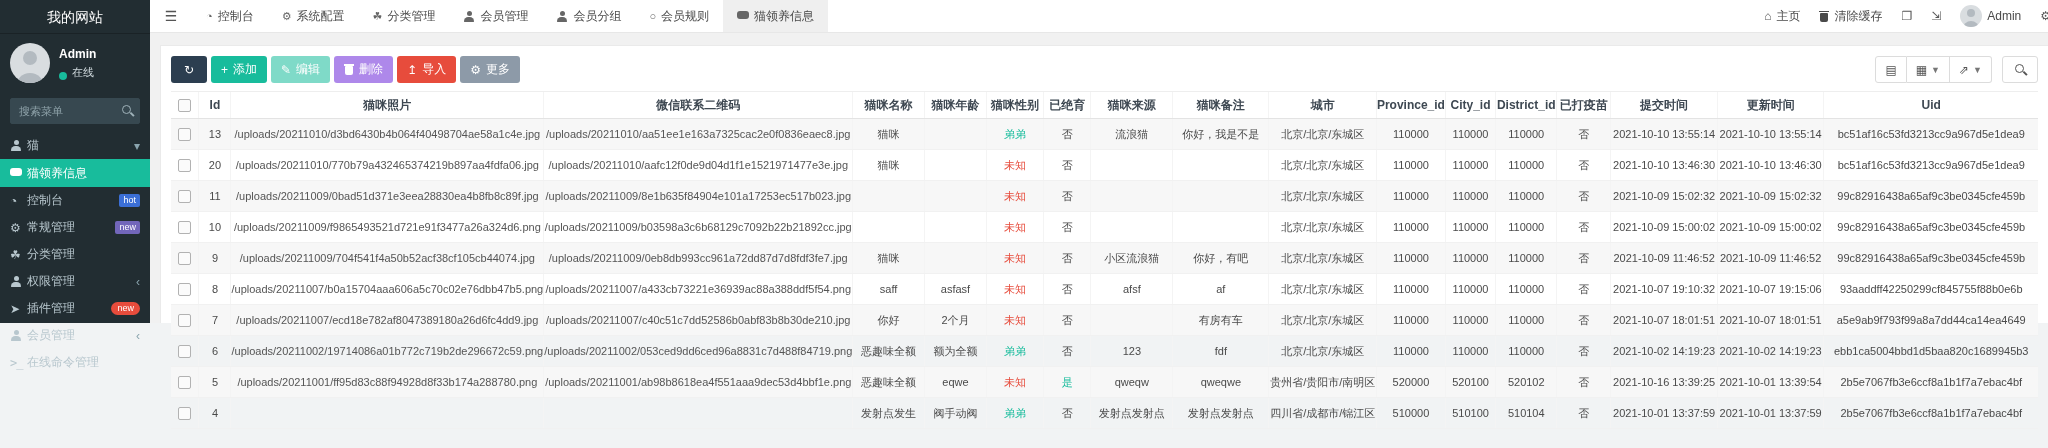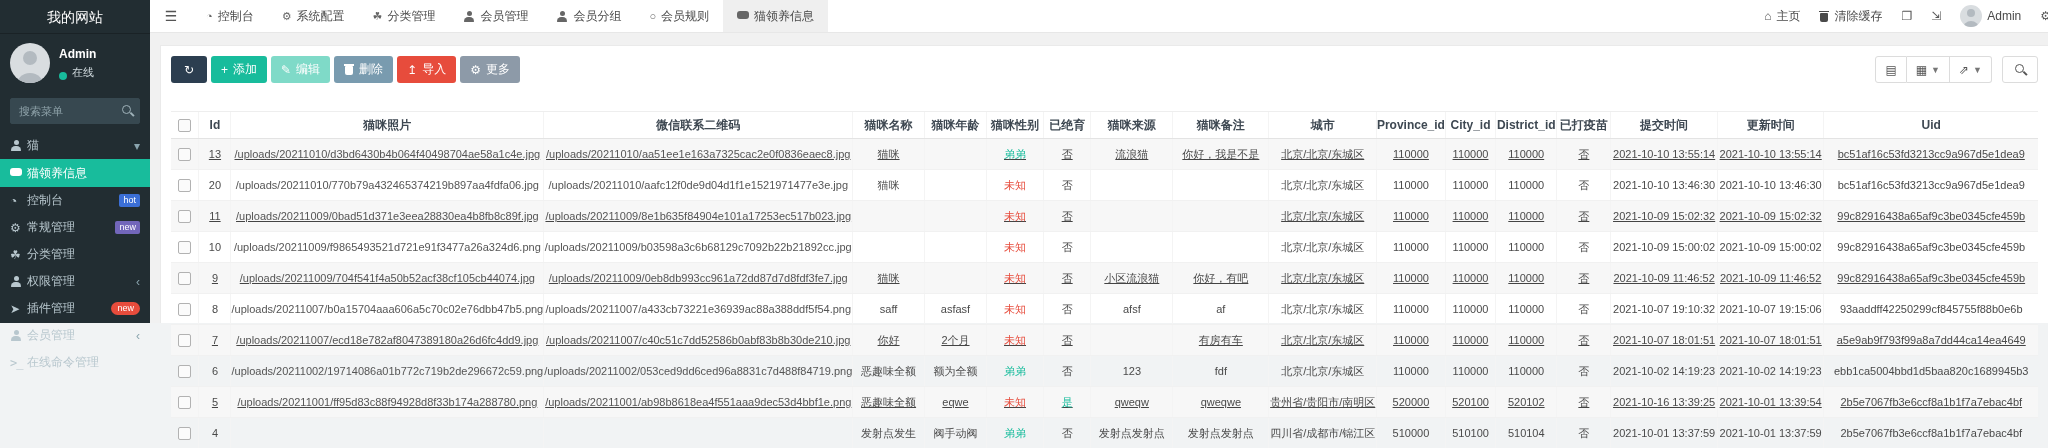--- a/index.html
+++ b/index.html
@@ -60,26 +60,26 @@
   .tsearch::placeholder { color:#aaa; }
   .bgroup { display:flex; margin-right:10px; }
   .gbtn { height:27px; background:#fff; border:1px solid #dcdcdc; color:#555; font-size:12px; padding:0 9px; display:flex; align-items:center; gap:4px; cursor:pointer; }
   .gbtn + .gbtn { border-left:none; }
   .gbtn:first-child { border-radius:3px 0 0 3px; }
   .gbtn:last-child { border-radius:0 3px 3px 0; }
   .sbtn { height:27px; width:36px; background:#fff; border:1px solid #dcdcdc; border-radius:3px; color:#555; display:flex; align-items:center; justify-content:center; cursor:pointer; }
   .caret { font-size:9px; color:#777; }
 
   
-  table { border-collapse:collapse; table-layout:fixed; margin-top:28px; }
+  table { border-collapse:collapse; table-layout:fixed; margin-top:8px; }
   th, td { border-left:1px solid #f4f4f4; font-weight:normal; text-align:center; overflow:hidden; white-space:nowrap; }
   th:first-child, td:first-child { border-left:none; }
   thead th { height:27px; font-weight:bold; font-size:12px; color:#3e4852; border-top:1px solid #eee; border-bottom:1px solid #e3e3e3; background:#fff; cursor:pointer; }
   tbody td { height:31px; font-size:11px; color:#4a4a4a; border-bottom:1px solid #f1f1f1; }
-  tbody tr.striped { background:#f7f7f7;text-decoration:underline; }
+  tbody tr.striped { background:#f7f7f7; }
   td.path { color:#555; }
   .g { color:#18bc9c; }
   .r { color:#e74c3c; }
   .cb { width:13px; height:13px; border:1px solid #b2b2b2; border-radius:2px; background:#fbfbfb; margin:0 auto; cursor:pointer; }
 
   
   .ic-search { display:inline-block; width:11px; height:11px; position:relative; }
   .ic-search::before { content:""; position:absolute; top:0; left:0; width:7px; height:7px; border:1.5px solid currentColor; border-radius:50%; }
   .ic-search::after { content:""; position:absolute; width:1.8px; height:4.5px; background:currentColor; transform:rotate(-45deg); right:0px; bottom:0px; }
   .ic-person { display:inline-block; width:12px; height:11px; position:relative; }
@@ -226,21 +226,21 @@
                 <span>↻</span>
               </button>
               <button class="tbtn" style="background: rgb(24, 188, 156);">
                 <span>+</span>
                 <span>添加</span>
               </button>
               <button class="tbtn disabled" style="background: rgb(24, 188, 156);">
                 <span>✎</span>
                 <span>编辑</span>
               </button>
-              <button class="tbtn disabled" style="background: #0c4a6e;">
+              <button class="tbtn disabled" style="background: #6d28d9;">
                 <span class="ic-trash"></span>
                 <span>删除</span>
               </button>
               <button class="tbtn" style="background: rgb(231, 76, 60);">
                 <span>↥</span>
                 <span>导入</span>
               </button>
               <button class="tbtn" style="background: rgb(141, 154, 168);">
                 <span>⚙</span>
                 <span>更多</span>

